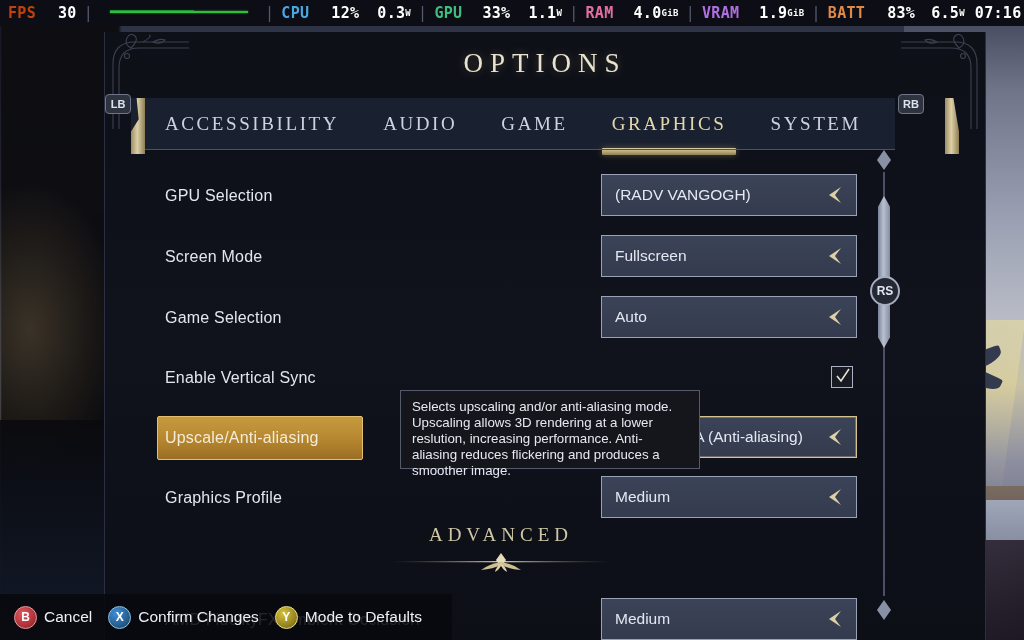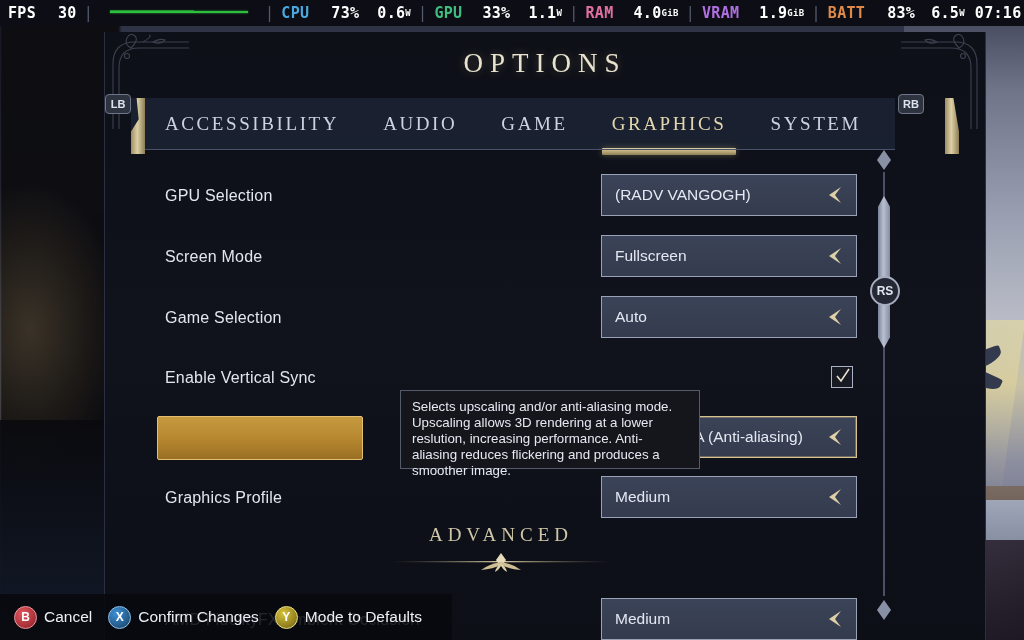--- a/index.html
+++ b/index.html
@@ -67,21 +67,21 @@
   #perf {
     position:absolute; left:0; top:0; width:1024px; height:26px; z-index:40;
     display:flex; align-items:center;
     background:#0d0e15;
     font-family:"DejaVu Sans Mono", monospace;
     font-size:15px; font-weight:bold; color:#ffffff;
     letter-spacing:.3px; white-space:nowrap;
   }
   #perf .lbl { font-weight:bold; }
   #perf .seg { display:flex; align-items:center; }
-  .pf-fps   { color:#ffffff;text-align:right; }
+  .pf-fps   { color:#c2410c;text-align:right; }
   .pf-cpu   { color:#49a8e0; }
   .pf-gpu   { color:#3fbf7f; }
   .pf-ram   { color:#e06fa0; }
   .pf-vram  { color:#b06fe0; }
   .pf-batt  { color:#e08a4a; }
   .pf-val   { color:#ffffff; }
   .pf-unit  { font-size:9px; vertical-align:super; color:#ffffff; }
   .pf-sep   { color:#555a6e; margin:0 7px; font-weight:normal; }
   .pf-graph {
     width:150px; height:20px; position:relative; margin:0 4px 0 4px;
@@ -308,22 +308,22 @@
     <span class="pf-val" style="margin-left:22px;">30</span>
   </span>
   <span class="pf-sep">|</span>
   <span class="pf-graph">
     <span class="line"></span>
       <span class="line2"></span>
   </span>
   <span class="pf-sep">|</span>
   <span class="seg">
     <span class="lbl pf-cpu">CPU</span>
-    <span class="pf-val" style="margin-left:22px;">73%</span>
-    <span class="pf-val" style="margin-left:18px;">0.6</span>
+    <span class="pf-val" style="margin-left:22px;">12%</span>
+    <span class="pf-val" style="margin-left:18px;">0.3</span>
       <span class="pf-unit">W</span>
   </span>
   <span class="pf-sep">|</span>
   <span class="seg">
     <span class="lbl pf-gpu">GPU</span>
     <span class="pf-val" style="margin-left:20px;">33%</span>
     <span class="pf-val" style="margin-left:18px;">1.1</span>
       <span class="pf-unit">W</span>
   </span>
   <span class="pf-sep">|</span>
@@ -422,20 +422,21 @@
       <div class="row-label">Enable Vertical Sync</div>
       <div class="checkbox" style="top:10px;">
         <svg class="tick" viewBox="0 0 14 16">
           <path d="M1 8 L5 13 L13 1" fill="none" stroke="#e8e2cf" stroke-width="1.6"></path>
         </svg>
       </div>
     </div>
 
     <div class="row selected" style="top:258px;">
       <div class="sel-box"></div>
+      <div class="row-label" style="z-index:2;">Upscale/Anti-aliasing</div>
       <div class="dropdown hl" style="top:0;">
         <span class="dd-val">Auto - MSAA (Anti-aliasing)</span>
         <svg class="dd-arrow" viewBox="0 0 24 24">
           <path d="M20 4 L8 12 L20 20 L14 12 Z" fill="#ded0a6"></path>
           <path d="M8 12 L2 11.2 L8 12 L2 12.8 Z" fill="#c9bb8e"></path>
         </svg>
       </div>
     </div>
 
     <div class="row" style="top:318px;">

